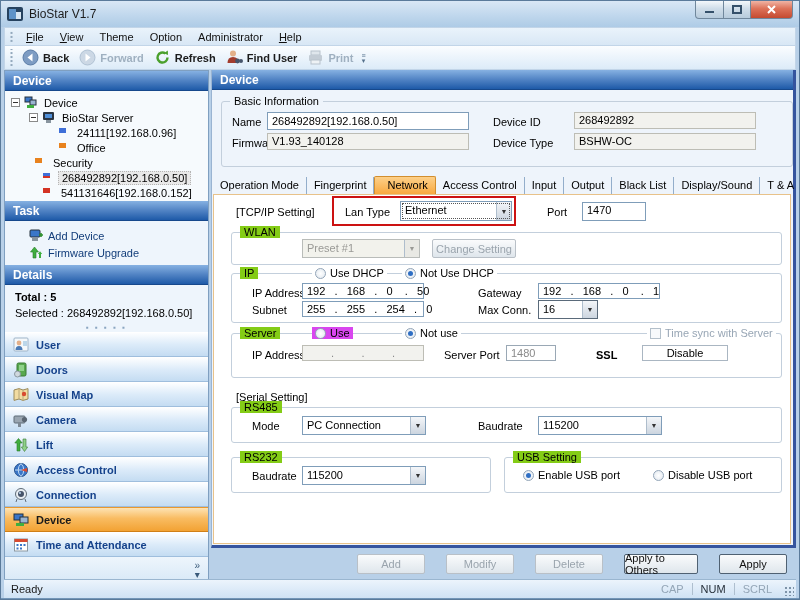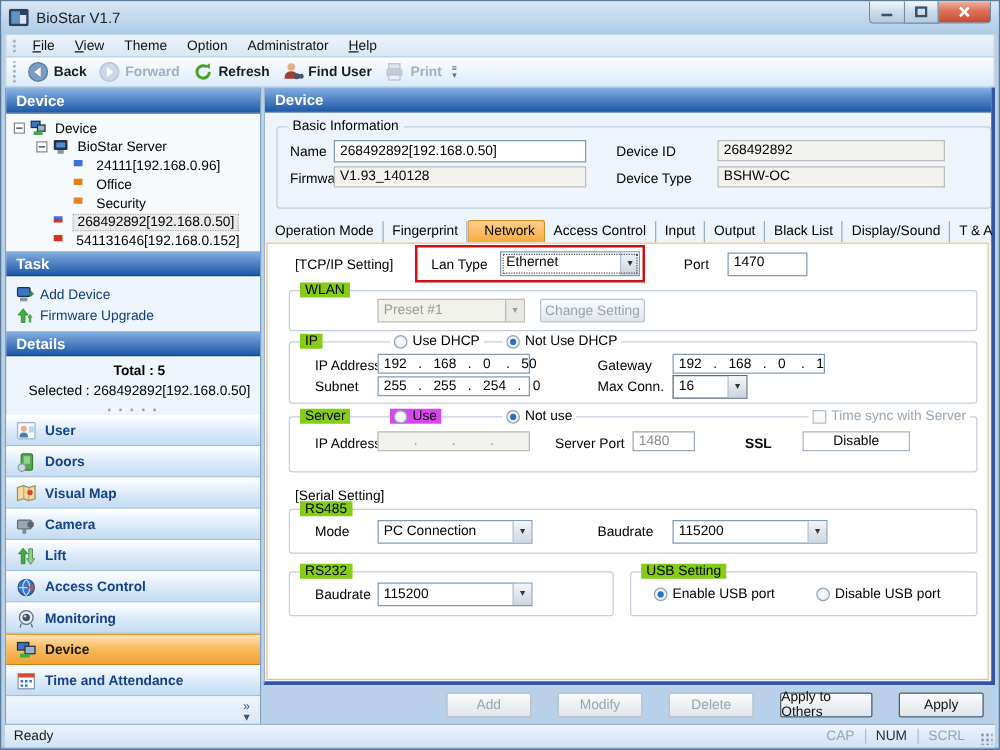--- a/index.html
+++ b/index.html
@@ -62,23 +62,23 @@
   .ticon { width:13px; height:13px; flex:none; margin-right:4px; }
   .dev { width:11px; height:13px; background:#1d1d1d; border-radius:2px; position:relative; }
   .dev::after { content:''; position:absolute; left:2px; top:2px; width:7px; height:5px; }
   .dev.blue::after { background:#3f6fd8; }
   .dev.orange::after { background:#e8821e; }
   .dev.multi::after { background:linear-gradient(#3f6fd8 50%,#d43324 50%); }
   .dev.red::after { background:#d43324; }
   .trow .tlabel { padding:0 3px; }
   .trow.sel .tlabel { background:#e9e9e9; border:1px dotted #b5b5b5; }
 
-  .tasks { padding:6px 0 4px 8px; flex:none; }
+  .tasks { padding:6px 0 4px 8px; flex:none;margin-left:16px; }
   .taskrow { display:flex; align-items:center; gap:5px; height:17px; color:#123d7a; }
-  .details-body { padding:6px 0 0 10px; height:38px; flex:none;text-align:center; }
+  .details-body { padding:6px 0 0 10px; height:38px; flex:none; }
   .details-body .total { font-weight:bold; margin-bottom:4px; }
   .splitter { height:9px; display:flex; align-items:center; justify-content:center;
     color:#8aa5c0; font-size:8px; letter-spacing:2px; flex:none; }
 
   .nav { flex:none; }
   .navitem { height:25px; display:flex; align-items:center; gap:7px; padding-left:8px;
     background:linear-gradient(#fdfeff,#dcebf9 50%,#c4dcf2);
     border-top:1px solid #ffffff; border-bottom:1px solid #9fbedd; }
   .navitem .nlabel { font-weight:bold; color:#15428b; }
   .navitem.sel { background:linear-gradient(#fde3b4,#f9bc62 45%,#f2a233);
@@ -269,21 +269,21 @@
           <span class="tlabel">BioStar Server</span>
         </div>
         <div class="trow" style="padding-left:52px">
           <span class="ticon"><span class="dev blue"></span></span>
           <span class="tlabel">24111[192.168.0.96]</span>
         </div>
         <div class="trow" style="padding-left:52px">
           <span class="ticon"><span class="dev orange"></span></span>
           <span class="tlabel">Office</span>
         </div>
-        <div class="trow" style="padding-left:52px">
+        <div class="trow" style="padding-left:28px">
           <span class="ticon"><span class="dev orange"></span></span>
           <span class="tlabel">Security</span>
         </div>
         <div class="trow sel" style="padding-left:36px">
           <span class="ticon"><span class="dev multi"></span></span>
           <span class="tlabel">268492892[192.168.0.50]</span>
         </div>
         <div class="trow" style="padding-left:36px">
           <span class="ticon"><span class="dev red"></span></span>
           <span class="tlabel">541131646[192.168.0.152]</span>
@@ -366,21 +366,21 @@
           </svg>
           <span class="nlabel">Access Control</span>
         </div>
         <div class="navitem">
           <svg width="16" height="16" viewBox="0 0 16 16">
             <circle cx="8" cy="7" r="5.5" fill="#e8eef3" stroke="#5f6c78"></circle>
             <circle cx="8" cy="7" r="3" fill="#46546a"></circle>
             <circle cx="7" cy="6" r="1" fill="#bcd7f2"></circle>
             <path d="M4 12 L3 15 M12 12 L13 15" stroke="#5f6c78"></path>
           </svg>
-          <span class="nlabel">Monitoring</span>
+          <span class="nlabel">Connection</span>
         </div>
         <div class="navitem sel">
           <svg width="16" height="16" viewBox="0 0 16 16">
             <rect x="1" y="2" width="9" height="6" fill="#3a76c8" stroke="#24303c"></rect>
             <rect x="7" y="5" width="8" height="6" fill="#9ab4d0" stroke="#24303c"></rect>
             <rect x="3" y="11" width="8" height="3" fill="#3fae3f"></rect>
           </svg>
           <span class="nlabel">Device</span>
         </div>
         <div class="navitem">

